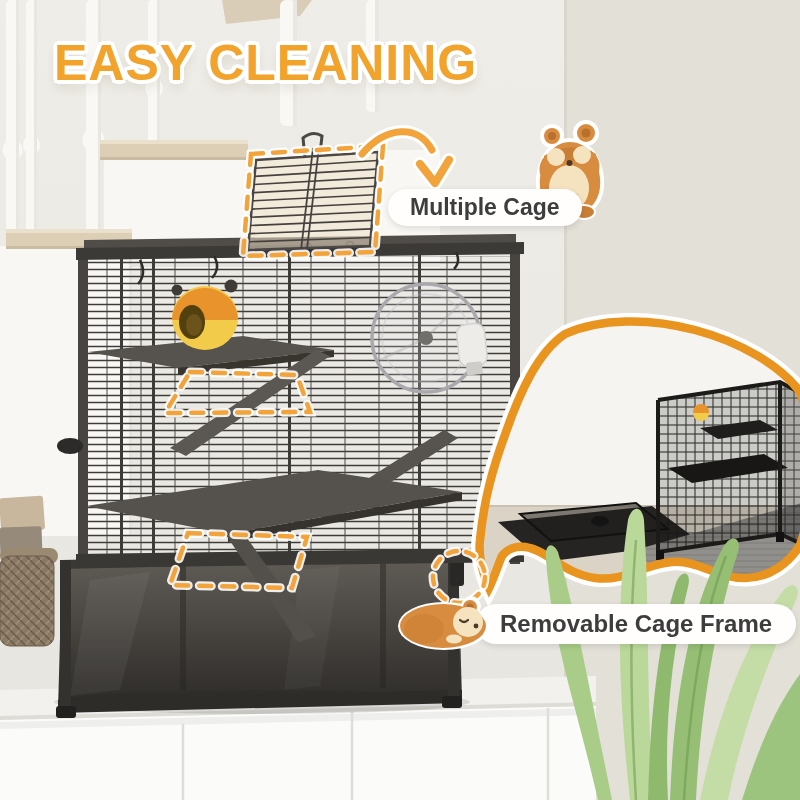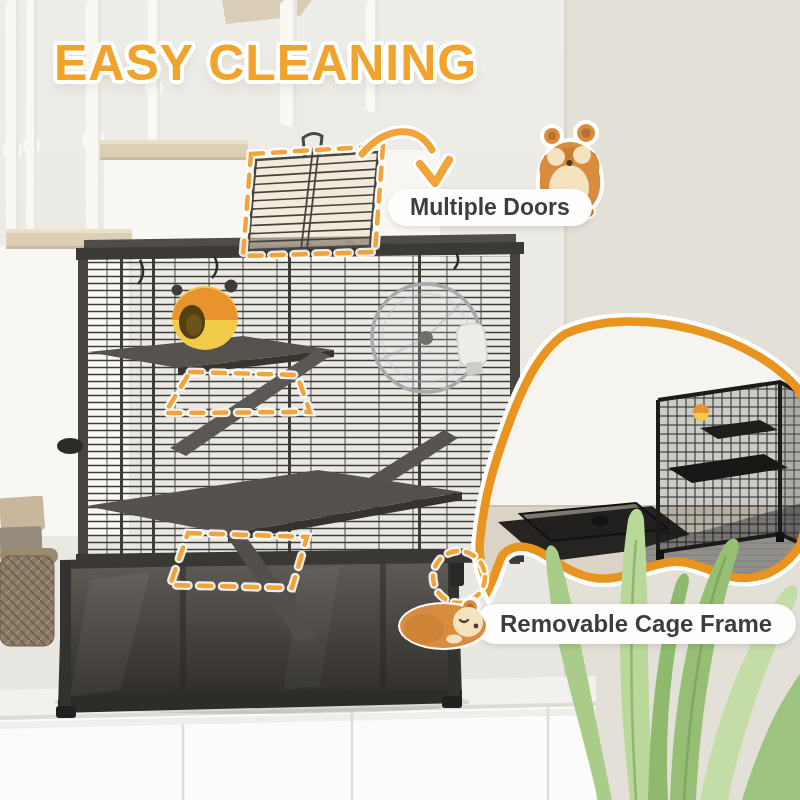--- a/index.html
+++ b/index.html
@@ -314,21 +314,21 @@
   <path d="M38,78 q9,6 18,0" stroke="#E2C99A" stroke-width="2" fill="none"></path>
   <ellipse cx="26" cy="50" rx="8" ry="13" fill="#D88C3F" transform="rotate(18 26 50)"></ellipse>
   <ellipse cx="69" cy="47" rx="8" ry="13" fill="#D88C3F" transform="rotate(-18 69 47)"></ellipse>
   <circle cx="34" cy="41" r="9" fill="#F5E3C0"></circle>
   <circle cx="60" cy="39" r="9" fill="#F5E3C0"></circle>
   <circle cx="47.5" cy="47" r="3" fill="#4A3A28"></circle>
   <ellipse cx="33" cy="97" rx="10" ry="6" fill="#C97E35" stroke="#FFFFFF" stroke-width="4" paint-order="stroke"></ellipse>
   <ellipse cx="62" cy="96" rx="10" ry="6" fill="#C97E35" stroke="#FFFFFF" stroke-width="4" paint-order="stroke"></ellipse>
 </svg>
 
-<div id="pill-doors" class="pill">Multiple Doors</div>
+<div id="pill-doors" class="pill">Multiple Cage</div>
 <div id="pill-frame" class="pill">Removable Cage Frame</div>
 
 <svg class="overlay" style="left:396px;top:592px;" width="102" height="62" viewBox="0 0 102 62">
   <ellipse cx="48" cy="34" rx="46" ry="24" fill="#FFFFFF"></ellipse>
   <circle cx="75" cy="14" r="10" fill="#FFFFFF"></circle>
   <ellipse cx="47" cy="34" rx="43" ry="22" fill="#D88C3F"></ellipse>
   <ellipse cx="28" cy="37" rx="20" ry="15" fill="#CC7F33" opacity="0.6"></ellipse>
   <circle cx="74" cy="15" r="7" fill="#D88C3F"></circle>
       <circle cx="74" cy="15" r="3.5" fill="#B9702E"></circle>
   <circle cx="72" cy="30" r="15" fill="#F5E3C0"></circle>

